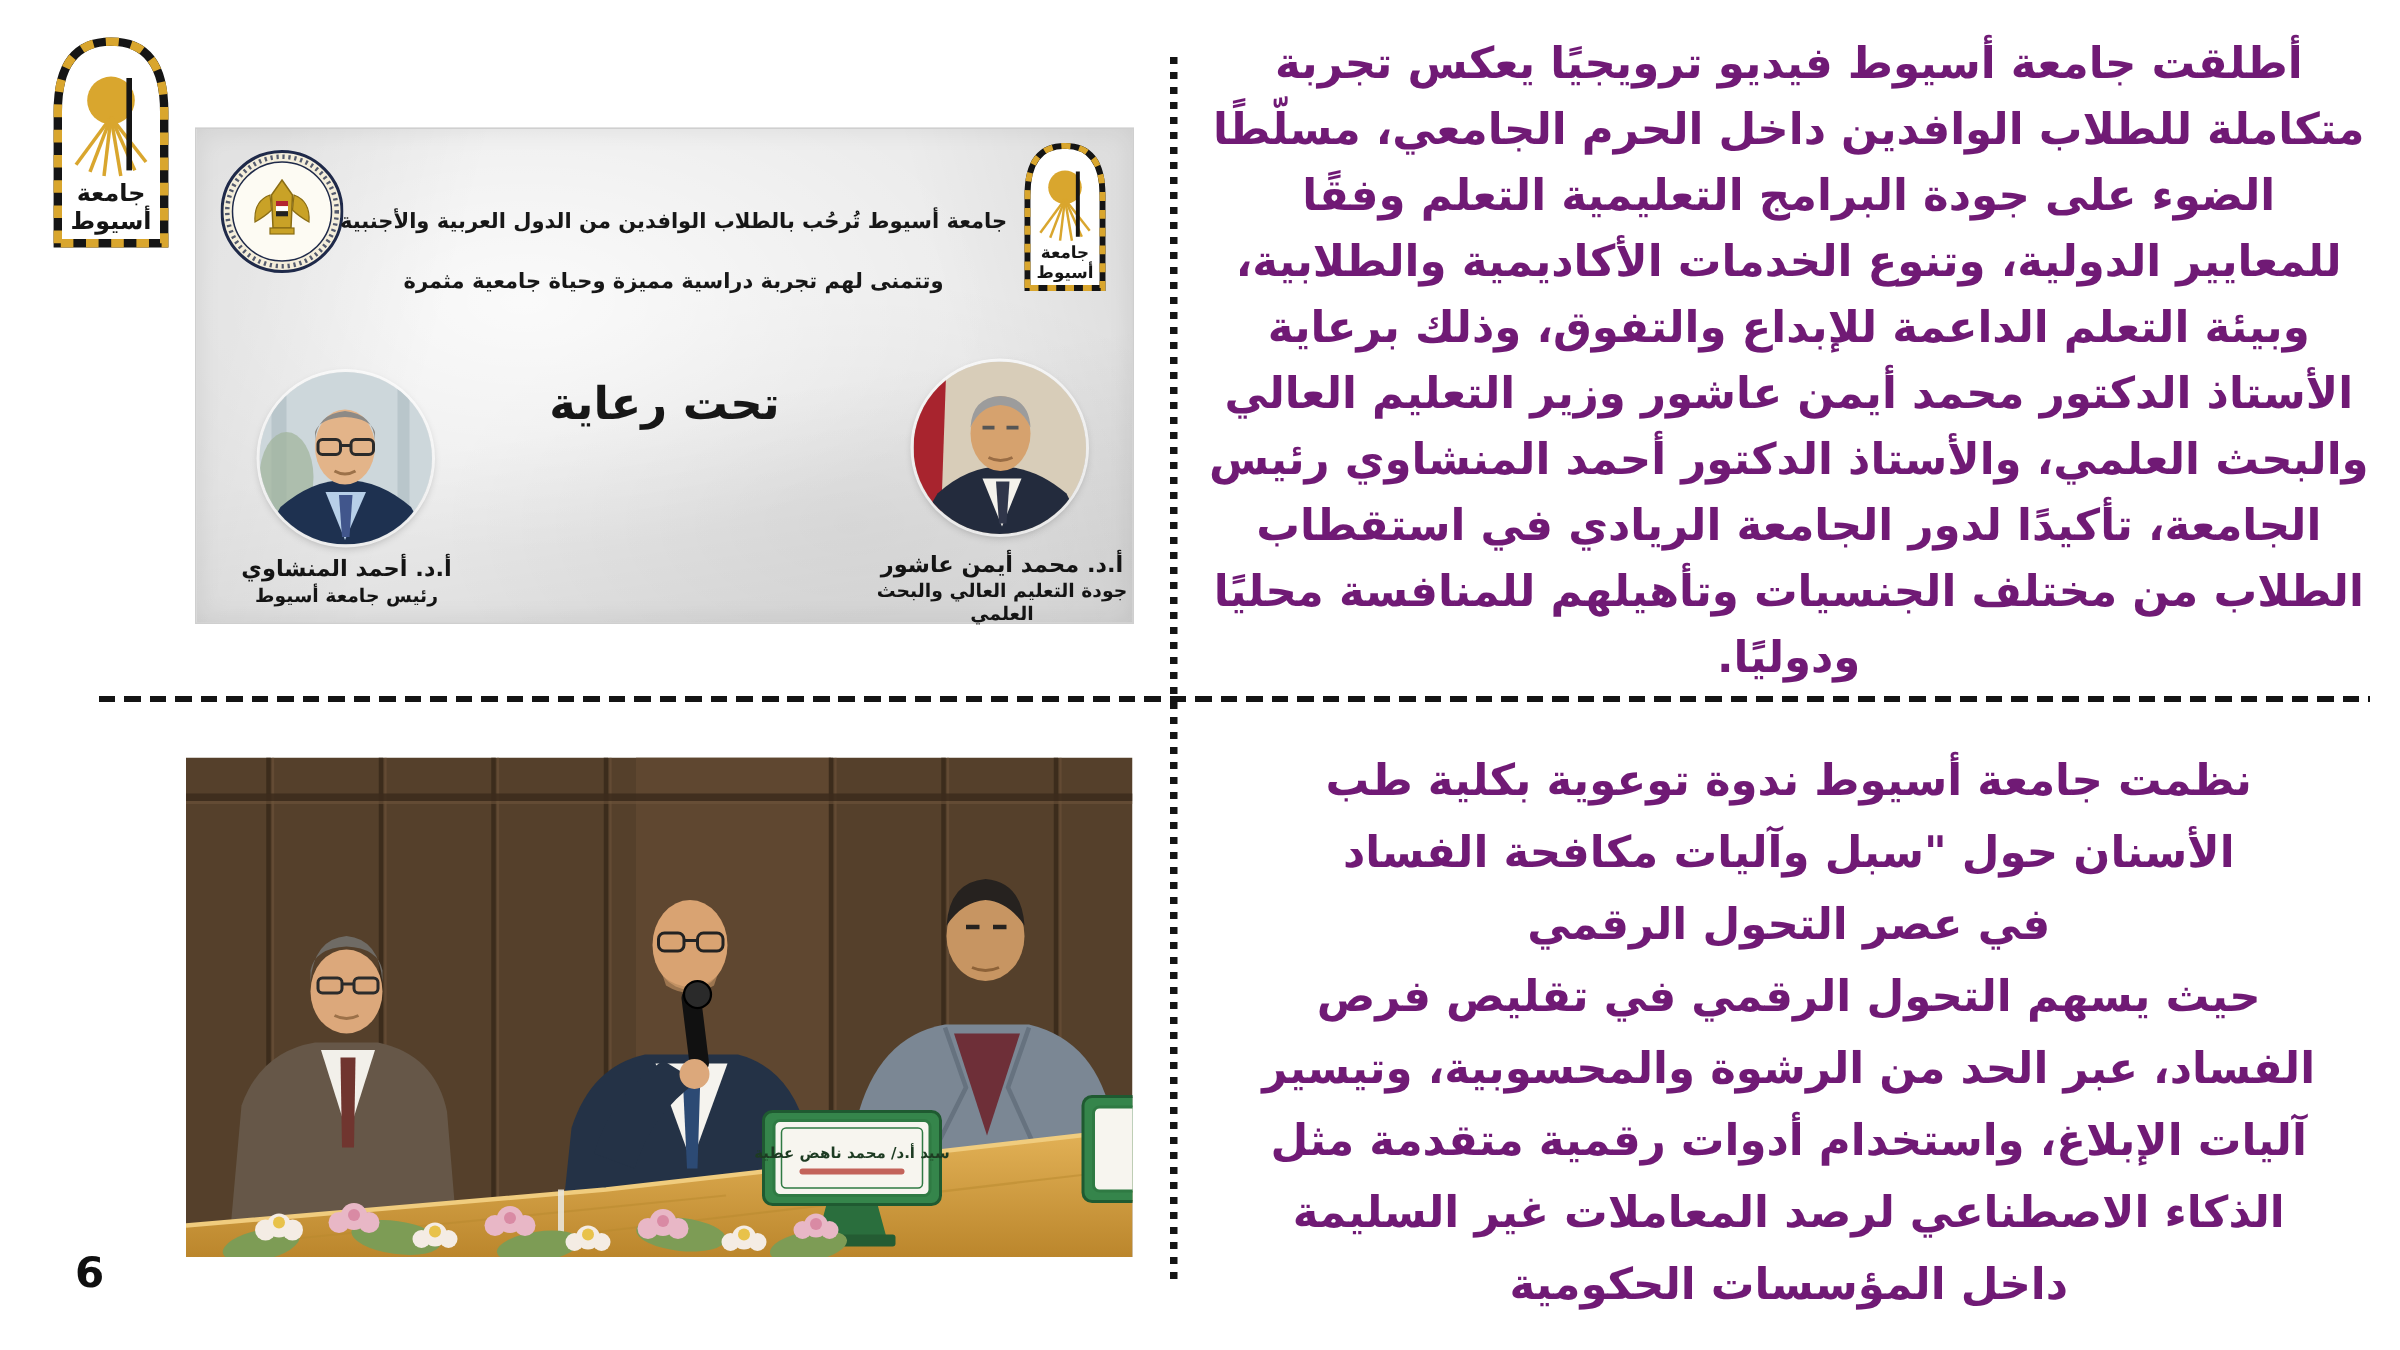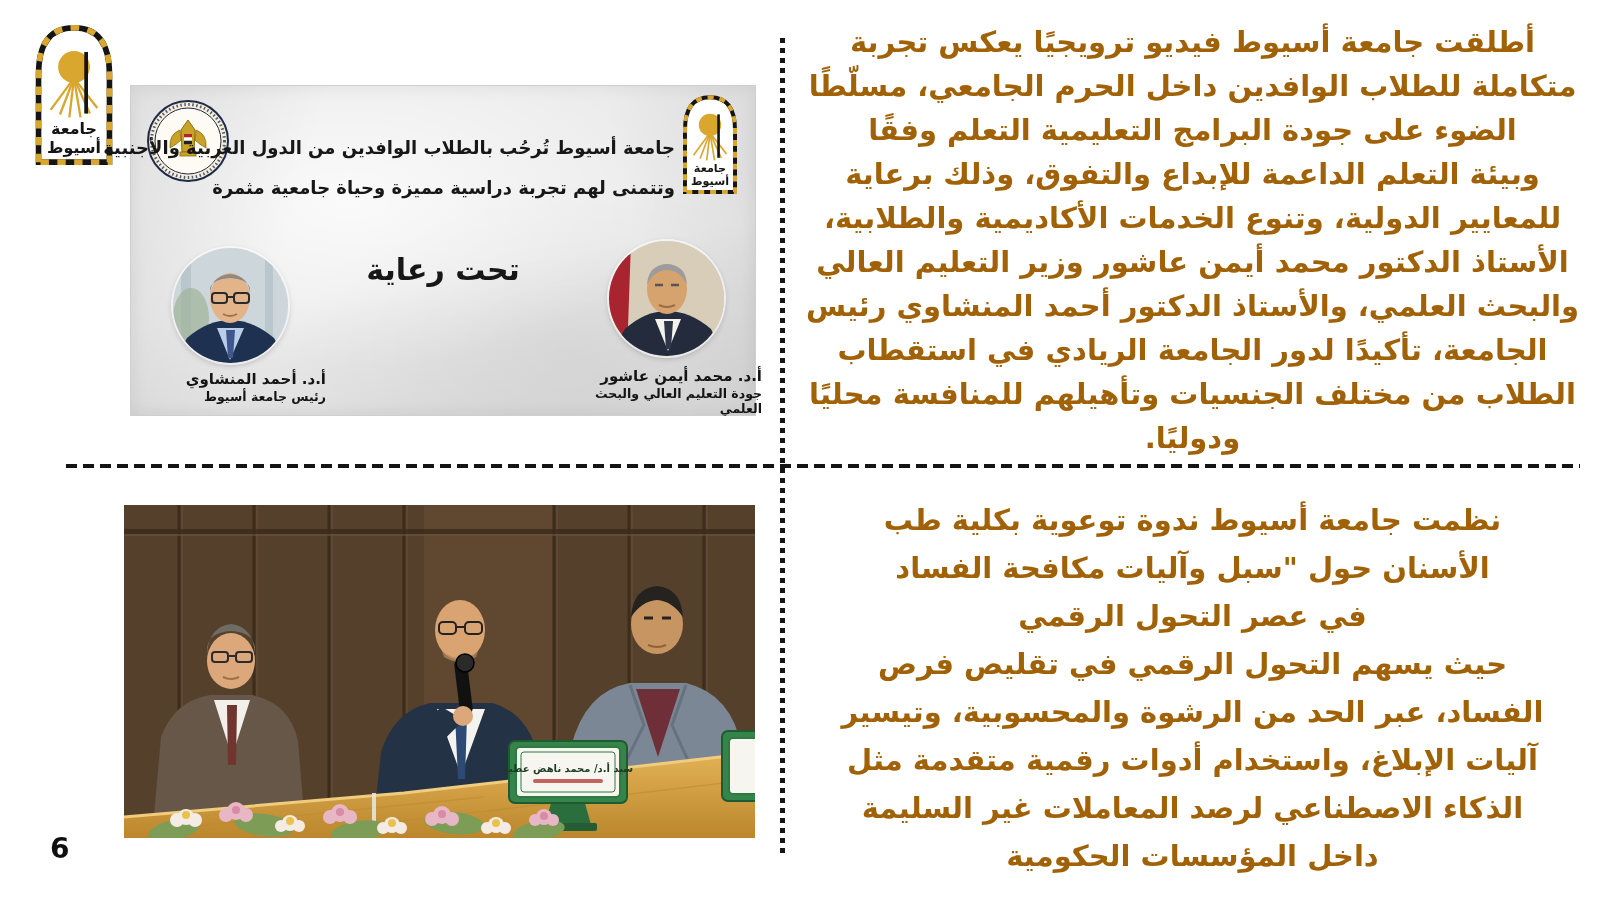--- a/index.html
+++ b/index.html
@@ -19,21 +19,21 @@
   
   .v-divider{
     position:absolute;left:780px;top:38px;width:5px;height:820px;
     background-image:repeating-linear-gradient(to bottom,var(--ink) 0 5px,transparent 5px 10px);
   }
   .h-divider{
     position:absolute;left:66px;top:464px;width:1514px;height:4px;
     background-image:repeating-linear-gradient(to right,var(--ink) 0 11px,transparent 11px 17px);
   }
   
-  .article{position:absolute;direction:rtl;text-align:center;font-weight:bold;color:#a16207;}
+  .article{position:absolute;direction:rtl;text-align:center;font-weight:bold;color:#701a75;}
   .article .tline{white-space:nowrap;}
   .article-top{left:795px;top:20px;width:795px;font-size:29px;line-height:44px;}
   .article-bottom{left:795px;top:496px;width:795px;font-size:29px;line-height:48px;}
   
   .corner-logo{position:absolute;left:32px;top:20px;width:84px;height:148px;}
   
   .banner{
     position:absolute;left:130px;top:85px;width:626px;height:331px;
     background:
       linear-gradient(105deg, rgba(0,0,0,0.05) 8%, transparent 28%),
@@ -41,33 +41,33 @@
       linear-gradient(170deg, transparent 55%, rgba(0,0,0,0.07) 92%),
       radial-gradient(ellipse at 35% 35%, rgba(255,255,255,0.75), transparent 55%),
       radial-gradient(ellipse at 70% 80%, rgba(0,0,0,0.05), transparent 45%),
       var(--paper);
     border:1px solid #cfcfcf;
     box-shadow:inset 0 0 18px rgba(0,0,0,0.08);
   }
   .banner .ministry-logo{position:absolute;left:16px;top:14px;width:82px;height:82px;}
   .banner .univ-logo{position:absolute;right:12px;top:6px;width:66px;height:104px;}
   .banner .welcome{
-    position:absolute;left:92px;top:42px;width:452px;direction:rtl;text-align:left;
-    font-weight:bold;font-size:18px;line-height:40px;color:#171717;
+    position:absolute;left:92px;top:42px;width:452px;direction:rtl;text-align:center;
+    font-weight:bold;font-size:14px;line-height:40px;color:#171717;
   }
   .banner .welcome .tline{white-space:nowrap;}
   .banner .patronage{
     position:absolute;left:0;top:140px;width:100%;direction:rtl;text-align:center;
     font-weight:bold;font-size:30px;color:#171717;margin-top:26px;
   }
   .portrait{position:absolute;width:115px;height:115px;border-radius:50%;overflow:hidden;box-shadow:0 0 0 2px rgba(255,255,255,0.7),0 2px 6px rgba(0,0,0,0.25);}
   .portrait svg{display:block;}
   .portrait-rector{left:42px;top:162px;}
   .portrait-minister{left:478px;top:155px;}
-  .caption{position:absolute;direction:rtl;font-weight:bold;color:#141414;}
+  .caption{position:absolute;direction:rtl;text-align:center;font-weight:bold;color:#141414;}
   .caption .cap-name{font-size:15px;}
   .caption .cap-title{font-size:12.5px;margin-top:1px;}
   .caption-rector{left:5px;top:284px;width:190px;}
   .caption-minister{left:443px;top:281px;width:188px;}
   
   .photo{position:absolute;left:124px;top:505px;width:631px;height:333px;}
   
   .page-number{position:absolute;left:50px;top:832px;font-size:28px;font-weight:bold;color:#0f0f0f;}
 </style>
 </head>
@@ -175,22 +175,22 @@
     </div>
   </div>
 
   <div class="v-divider"></div>
   <div class="h-divider"></div>
 
   <div class="article article-top">
       <div class="tline">أطلقت جامعة أسيوط فيديو ترويجيًا يعكس تجربة</div>
       <div class="tline">متكاملة للطلاب الوافدين داخل الحرم الجامعي، مسلّطًا</div>
       <div class="tline">الضوء على جودة البرامج التعليمية التعلم وفقًا</div>
+      <div class="tline">للمعايير الدولية، وتنوع الخدمات الأكاديمية والطلابية،</div>
       <div class="tline">وبيئة التعلم الداعمة للإبداع والتفوق، وذلك برعاية</div>
-      <div class="tline">للمعايير الدولية، وتنوع الخدمات الأكاديمية والطلابية،</div>
       <div class="tline">الأستاذ الدكتور محمد أيمن عاشور وزير التعليم العالي</div>
       <div class="tline">والبحث العلمي، والأستاذ الدكتور أحمد المنشاوي رئيس</div>
       <div class="tline">الجامعة، تأكيدًا لدور الجامعة الريادي في استقطاب</div>
       <div class="tline">الطلاب من مختلف الجنسيات وتأهيلهم للمنافسة محليًا</div>
       <div class="tline">ودوليًا.</div>
     </div>
 
   <div class="article article-bottom">
       <div class="tline">نظمت جامعة أسيوط ندوة توعوية بكلية طب</div>
       <div class="tline">الأسنان حول "سبل وآليات مكافحة الفساد</div>

